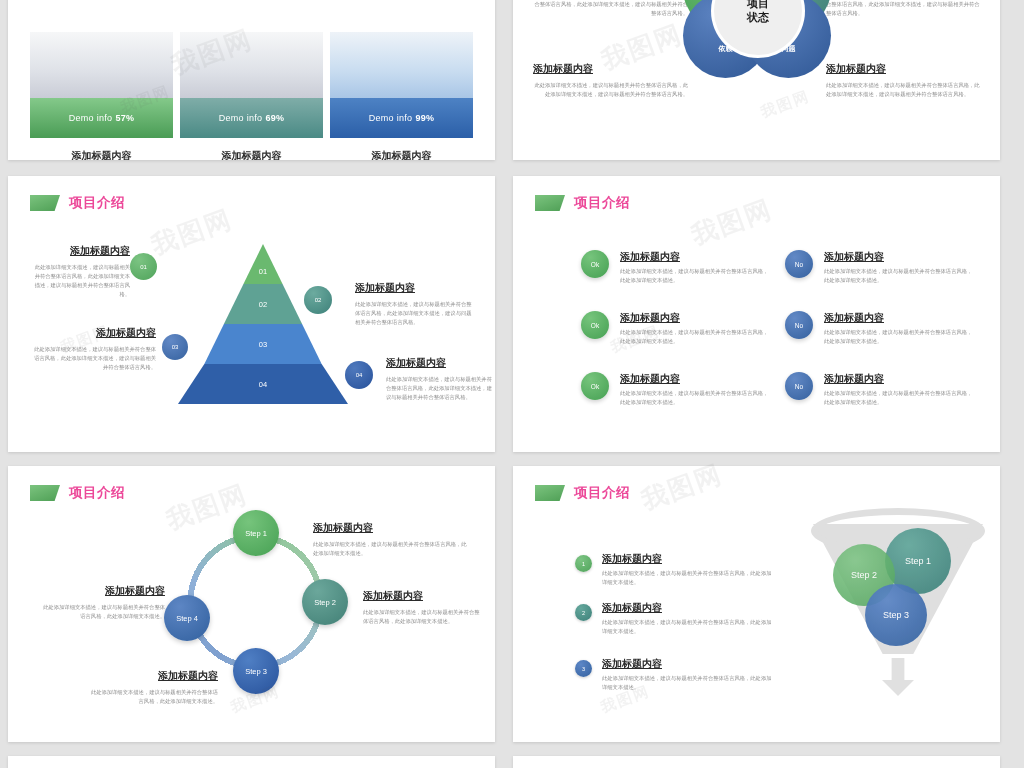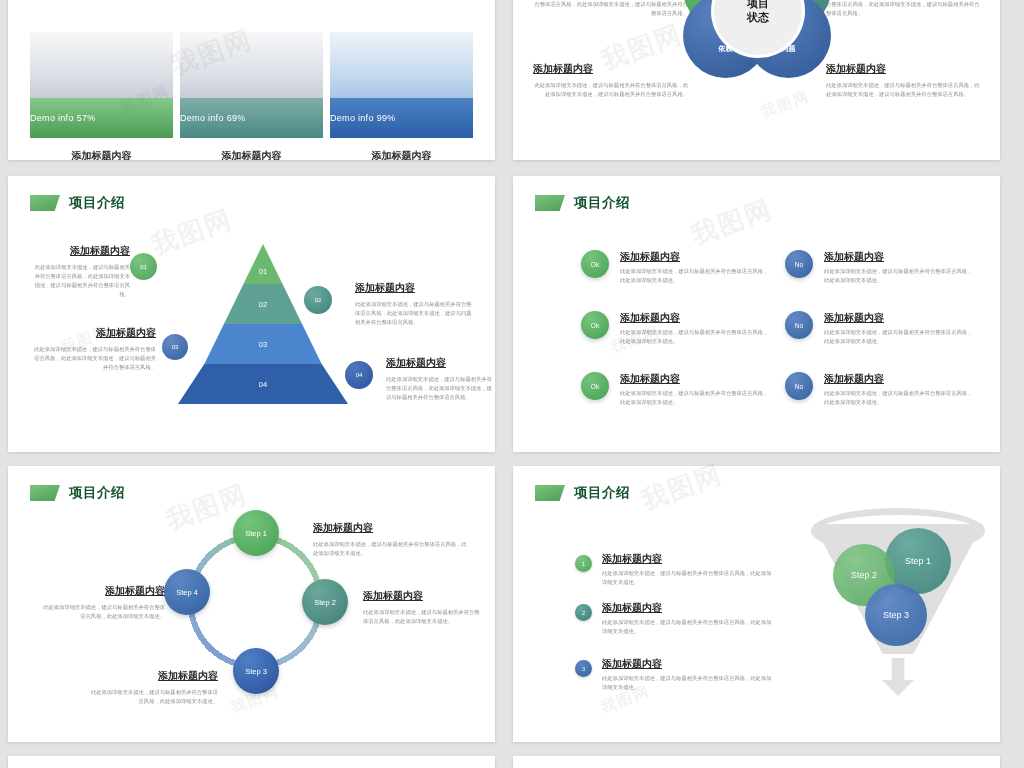--- a/index.html
+++ b/index.html
@@ -28,40 +28,40 @@
   #slide-next-left   {left:8px;  top:756px;  width:487px; height:60px;}
   #slide-next-right  {left:513px;top:756px;  width:487px; height:60px;}
 
   
   .hdr{position:absolute;left:22px;top:18px;display:flex;align-items:center;gap:9px;}
   .hdr-tag{
     width:30px;height:16px;
     background:linear-gradient(160deg,#7cc47f 0%,#4e9f55 100%);
     clip-path:polygon(0 0,100% 0,82% 100%,0 100%);
   }
-  .hdr-title{font-size:13.5px;font-weight:bold;color:#14532d;letter-spacing:.5px;}
+  .hdr-title{font-size:13.5px;font-weight:bold;color:#ec4899;letter-spacing:.5px;}
 
   
   .t-title{font-size:10px;font-weight:bold;color:#2b2b2b;line-height:1.35;text-decoration:underline;}
   .t-body{font-size:5.3px;color:#8d8d8d;line-height:1.75;}
   .t-title.right{text-align:right;}
   .t-body.right{text-align:right;}
 
   
   .cards{position:absolute;left:0;top:0;width:100%;height:100%;}
   .card{position:absolute;width:143px;}
   .card .thumb{
     height:66px;width:100%;
     background:linear-gradient(180deg,#f6f7f8 0%,#dfe2e8 58%,#c9ccd6 100%);
   }
   .card .bar{
-    height:40px;display:flex;align-items:center;justify-content:flex-start;
+    height:40px;display:flex;align-items:center;justify-content:center;
     color:#fff;font-size:9px;letter-spacing:.3px;
   }
-  .card .bar b{font-weight:normal;margin-left:3px;}
+  .card .bar b{font-weight:bold;margin-left:3px;}
   .card .ct{margin-top:11px;text-align:center;}
 
   
   .venn{position:absolute;left:150px;top:-46px;width:200px;height:150px;}
   .venn .blob{position:absolute;width:85px;height:85px;border-radius:50%;
     display:flex;align-items:center;justify-content:center;color:#fff;font-size:7px;font-weight:bold;}
   .venn .b-green{left:26px;top:0;background:radial-gradient(circle at 35% 25%,#6cbc72,#3f9b4e);}
   .venn .b-teal {left:89px;top:0;background:radial-gradient(circle at 35% 25%,#62a295,#3f7f76);}
   .venn .b-blue1{left:26px;top:47px;background:radial-gradient(circle at 35% 25%,#5a81bf,#2f5794);}
   .venn .b-blue2{left:89px;top:47px;background:radial-gradient(circle at 35% 25%,#5a81bf,#2f5794);}
@@ -115,21 +115,21 @@
     font-size:11px;font-weight:bold;color:#1c1c1c;
   }
   .circ .node{
     position:absolute;width:46px;height:46px;border-radius:50%;
     display:flex;align-items:center;justify-content:center;color:#fff;font-size:7.5px;
     box-shadow:0 2px 5px rgba(0,0,0,0.2);
   }
   .n-top  {left:65px;top:-4px; background:radial-gradient(circle at 34% 26%,#76c47c,#46a053);}
   .n-right{left:134px;top:65px;background:radial-gradient(circle at 34% 26%,#6ba79b,#417f75);}
   .n-bot  {left:65px;top:134px;background:radial-gradient(circle at 34% 26%,#4f7fc4,#27519a);}
-  .n-left {left:-4px;top:55px; background:radial-gradient(circle at 34% 26%,#5d86c4,#31609e);}
+  .n-left {left:-4px;top:81px; background:radial-gradient(circle at 34% 26%,#5d86c4,#31609e);}
 
   
   .fun{position:absolute;left:290px;top:40px;width:190px;height:190px;}
   .fun .cone{
     position:absolute;left:10px;top:18px;width:170px;height:130px;
     background:#dfdfdf;clip-path:polygon(0 0,100% 0,59% 100%,41% 100%);
   }
   .fun .rim{
     position:absolute;left:8px;top:2px;width:174px;height:46px;
     border-radius:50%;border:7px solid #dfdfdf;box-sizing:border-box;

